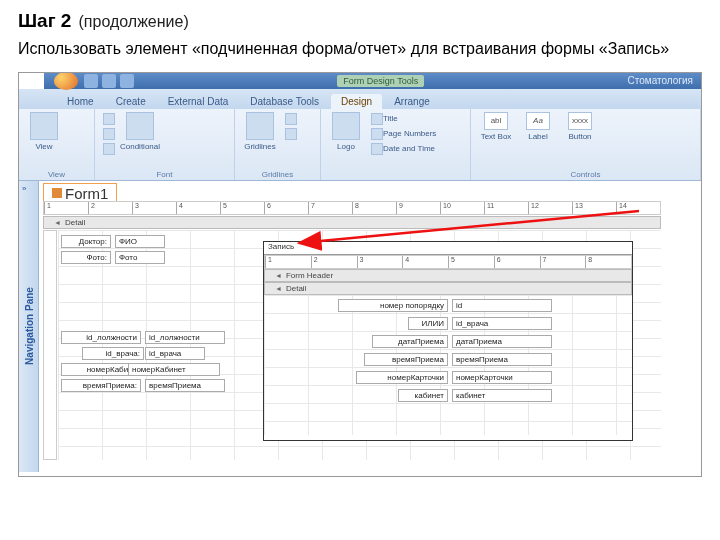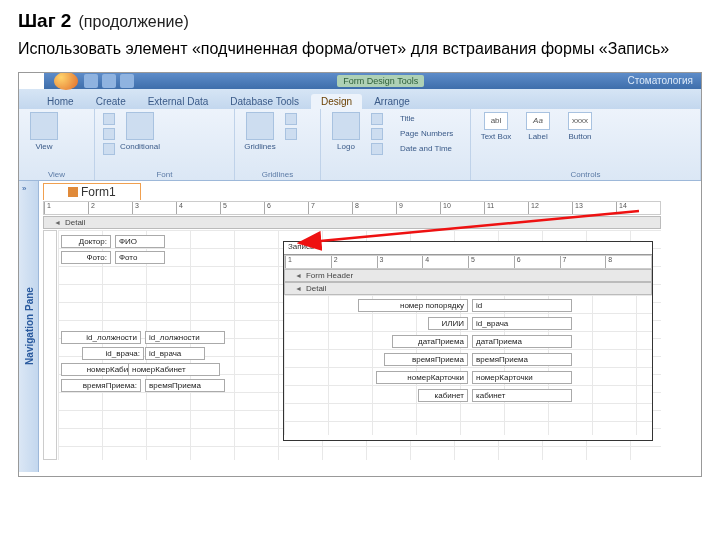--- a/index.html
+++ b/index.html
@@ -9,39 +9,39 @@
   .step-sub { font-size: 16px; color: #222; font-weight: normal; margin-left: 4px; }
   .desc { font-size: 16px; color: #000; margin-top: 6px; line-height: 1.35; }
   .screenshot { margin-top: 12px; border: 1px solid #999; filter: blur(0.3px); background: #fff; position: relative; height: 405px; overflow: hidden; }
   .titlebar { height: 16px; background: linear-gradient(#5d8cc9,#3e6eab); display: flex; align-items: center; padding: 0 8px; gap: 6px; margin-left: 25px; }
   .office-btn { width: 24px; height: 18px; background: radial-gradient(circle at 30% 30%,#ffd36b,#e06b2a); border-radius: 50%; margin-left: 2px; }
   .qat { display: flex; gap: 4px; }
   .qat-btn { width: 14px; height: 14px; background: #8fb3e0; border-radius: 2px; }
   .title-center { flex: 1; text-align: center; color: #dce9f8; font-size: 10px; }
   .tools-badge { background: #aed1b5; color: #2c5e38; padding: 1px 6px; font-size: 9px; border-radius: 2px; }
   .title-right { color: #dce9f8; font-size: 10px; }
-  .ribbon-tabs { height: 20px; background: linear-gradient(#d6e5f5,#c3d7ee); display: flex; align-items: flex-end; padding-left: 18px; gap: 2px; }
+  .ribbon-tabs { height: 20px; background: linear-gradient(#d6e5f5,#c3d7ee); display: flex; align-items: flex-end; padding-left: 38px; gap: 2px; }
   .rtab { padding: 2px 10px; font-size: 10px; color: #3a5a88; cursor: pointer; }
   .rtab.active { background: #edf3fb; border-radius: 3px 3px 0 0; color: #6a3f00; }
   .ribbon { height: 72px; background: linear-gradient(#edf3fb,#dbe7f5); border-bottom: 1px solid #9db8d9; display: flex; }
   .rgroup { border-right: 1px solid #bfd2e9; padding: 3px 6px 1px; display: flex; flex-direction: column; justify-content: space-between; }
   .rgroup-label { font-size: 8px; color: #5c7ba6; text-align: center; }
   .rgroup-body { display: flex; gap: 4px; align-items: flex-start; flex: 1; }
   .bigbtn { width: 38px; display: flex; flex-direction: column; align-items: center; gap: 2px; font-size: 8px; color: #3a5a88; }
   .bigbtn .ic { width: 28px; height: 28px; background: #cdddf0; border: 1px solid #a8c2e0; }
   .smallbtn-col { display: flex; flex-direction: column; gap: 1px; }
-  .smallbtn { display: flex; align-items: center; gap: 17px; font-size: 8px; color: #3a5a88; padding: 1px 2px; }
+  .smallbtn { display: flex; align-items: center; gap: 0; font-size: 8px; color: #3a5a88; padding: 1px 2px; }
   .smallbtn .ic { width: 12px; height: 12px; background: #cdddf0; border: 1px solid #a8c2e0; }
   .ctrl-box { width: 24px; height: 18px; border: 1px solid #a8c2e0; background: #fff; display: flex; align-items: center; justify-content: center; font-size: 8px; color: #555; }
   .workarea { display: flex; height: 291px; }
   .navpane { width: 20px; background: linear-gradient(90deg,#dbe7f5,#c3d7ee); border-right: 1px solid #9db8d9; position: relative; }
   .navpane-text { position: absolute; top: 50%; left: 50%; transform: translate(-50%,-50%) rotate(-90deg); white-space: nowrap; font-size: 10px; font-weight: bold; color: #2a5a9e; }
   .navpane-toggle { position: absolute; top: 3px; left: 3px; font-size: 8px; color: #2a5a9e; }
   .canvas { flex: 1; background: #fff; position: relative; overflow: hidden; }
-  .formtab { position: absolute; top: 2px; left: 4px; background: #fff; border: 1px solid #f0a050; border-bottom: none; padding: 1px 24px; font-size: 12px; color: #333; display: flex; align-items: center; gap: 3px; }
+  .formtab { position: absolute; top: 2px; left: 4px; background: #fff; border: 1px solid #f0a050; border-bottom: none; padding: 1px 8px; font-size: 15px; color: #333; display: flex; align-items: center; gap: 3px; }
   .formtab .ic { width: 10px; height: 10px; background: #e08a3a; }
   .ruler-h { position: absolute; height: 14px; background: #fff; border: 1px solid #ccc; font-size: 7px; color: #555; display: flex; }
   .ruler-h.outer { top: 20px; left: 4px; right: 40px; }
   .ruler-tick { flex: 1; border-left: 1px solid #aaa; padding-left: 2px; }
   .section-hdr { position: absolute; left: 4px; right: 40px; height: 13px; background: #e8e8e8; border: 1px solid #bbb; font-size: 8px; color: #444; padding-left: 10px; display: flex; align-items: center; gap: 4px; }
   .section-hdr::before { content: '◄'; font-size: 7px; color: #666; }
   .grid-area { position: absolute; background: #fff; background-image: linear-gradient(#e8e8e8 1px, transparent 1px), linear-gradient(90deg,#e8e8e8 1px, transparent 1px); background-size: 44px 18px; }
   .field { position: absolute; background: #fff; border: 1px solid #aaa; font-size: 8px; color: #222; padding: 1px 3px; overflow: hidden; white-space: nowrap; }
   .lbl { text-align: right; }
   .ruler-v { position: absolute; left: 4px; width: 14px; background: #fff; border: 1px solid #ccc; }
@@ -215,21 +215,21 @@
 
         <div class="field lbl" style="top:150px;left:22px;width:80px">id_лолжности</div>
         <div class="field" style="top:150px;left:106px;width:80px">id_лолжности</div>
         <div class="field lbl" style="top:166px;left:43px;width:62px">id_врача:</div>
         <div class="field" style="top:166px;left:106px;width:60px">id_врача</div>
         <div class="field lbl" style="top:182px;left:22px;width:80px">номерКабине</div>
         <div class="field" style="top:182px;left:89px;width:92px">номерКабинет</div>
         <div class="field lbl" style="top:198px;left:22px;width:80px">времяПриема:</div>
         <div class="field" style="top:198px;left:106px;width:80px">времяПриема</div>
 
-        <div class="subform" style="top:60px;left:244px;width:370px;height:200px">
+        <div class="subform" style="top:60px;left:224px;width:370px;height:200px">
           <div class="subform-title">Запись</div>
           <div class="ruler-h" style="position:relative;width:100%">
             <div class="ruler-tick">1</div>
             <div class="ruler-tick">2</div>
             <div class="ruler-tick">3</div>
             <div class="ruler-tick">4</div>
             <div class="ruler-tick">5</div>
             <div class="ruler-tick">6</div>
             <div class="ruler-tick">7</div>
             <div class="ruler-tick">8</div>

